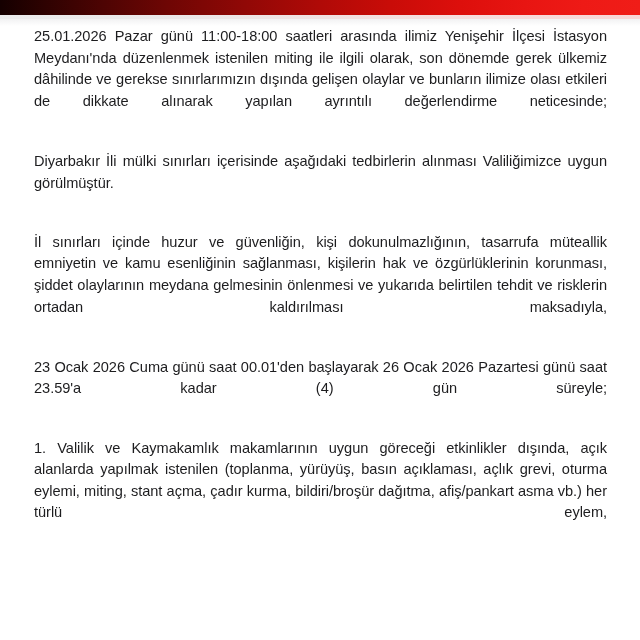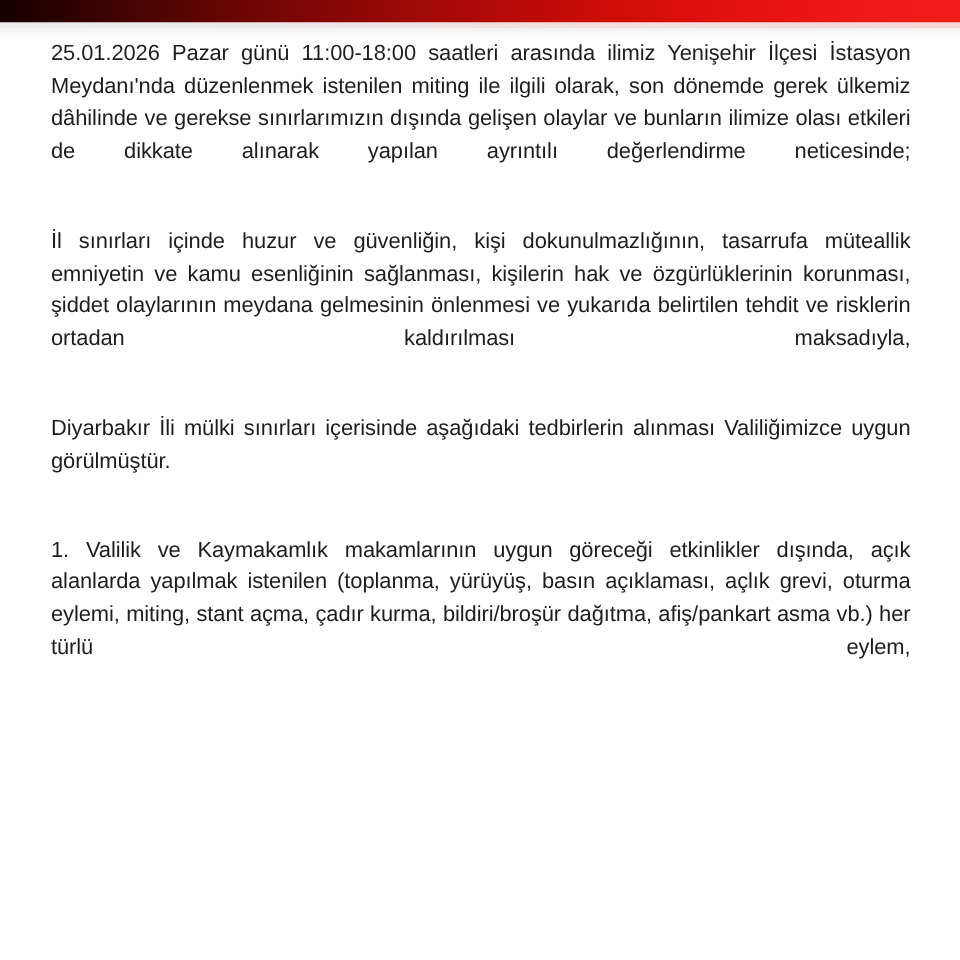--- a/index.html
+++ b/index.html
@@ -106,22 +106,23 @@
 <div id="page">
 
   <div id="header-bar"></div>
   <div id="header-sheen"></div>
   <div id="header-fade"></div>
 
   <div id="doc">
     <p class="para">25.01.2026 Pazar günü 11:00-18:00 saatleri arasında ilimiz Yenişehir İlçesi İstasyon Meydanı'nda düzenlenmek istenilen miting ile ilgili olarak, son dönemde gerek ülkemiz dâhilinde ve gerekse sınırlarımızın dışında gelişen olaylar ve bunların ilimize olası etkileri de dikkate alınarak yapılan ayrıntılı değerlendirme neticesinde;</p>
 
 
+    <p class="para tight">Diyarbakır İli mülki sınırları içerisinde aşağıdaki tedbirlerin alınması Valiliğimizce uygun görülmüştür.</p>
+
     <p class="para">İl sınırları içinde huzur ve güvenliğin, kişi dokunulmazlığının, tasarrufa müteallik emniyetin ve kamu esenliğinin sağlanması, kişilerin hak ve özgürlüklerinin korunması, şiddet olaylarının meydana gelmesinin önlenmesi ve yukarıda belirtilen tehdit ve risklerin ortadan kaldırılması maksadıyla,</p>
 
-    <p class="para tight">Diyarbakır İli mülki sınırları içerisinde aşağıdaki tedbirlerin alınması Valiliğimizce uygun görülmüştür.</p>
-
+    <p class="para tight">23 Ocak 2026 Cuma günü saat 00.01'den başlayarak 26 Ocak 2026 Pazartesi günü saat 23.59'a kadar (4) gün süreyle;</p>
 
     <p class="para">1. Valilik ve Kaymakamlık makamlarının uygun göreceği etkinlikler dışında, açık alanlarda yapılmak istenilen (toplanma, yürüyüş, basın açıklaması, açlık grevi, oturma eylemi, miting, stant açma, çadır kurma, bildiri/broşür dağıtma, afiş/pankart asma vb.) her türlü eylem,</p>
 
   </div>
 
 </div>
 
 </body></html>

